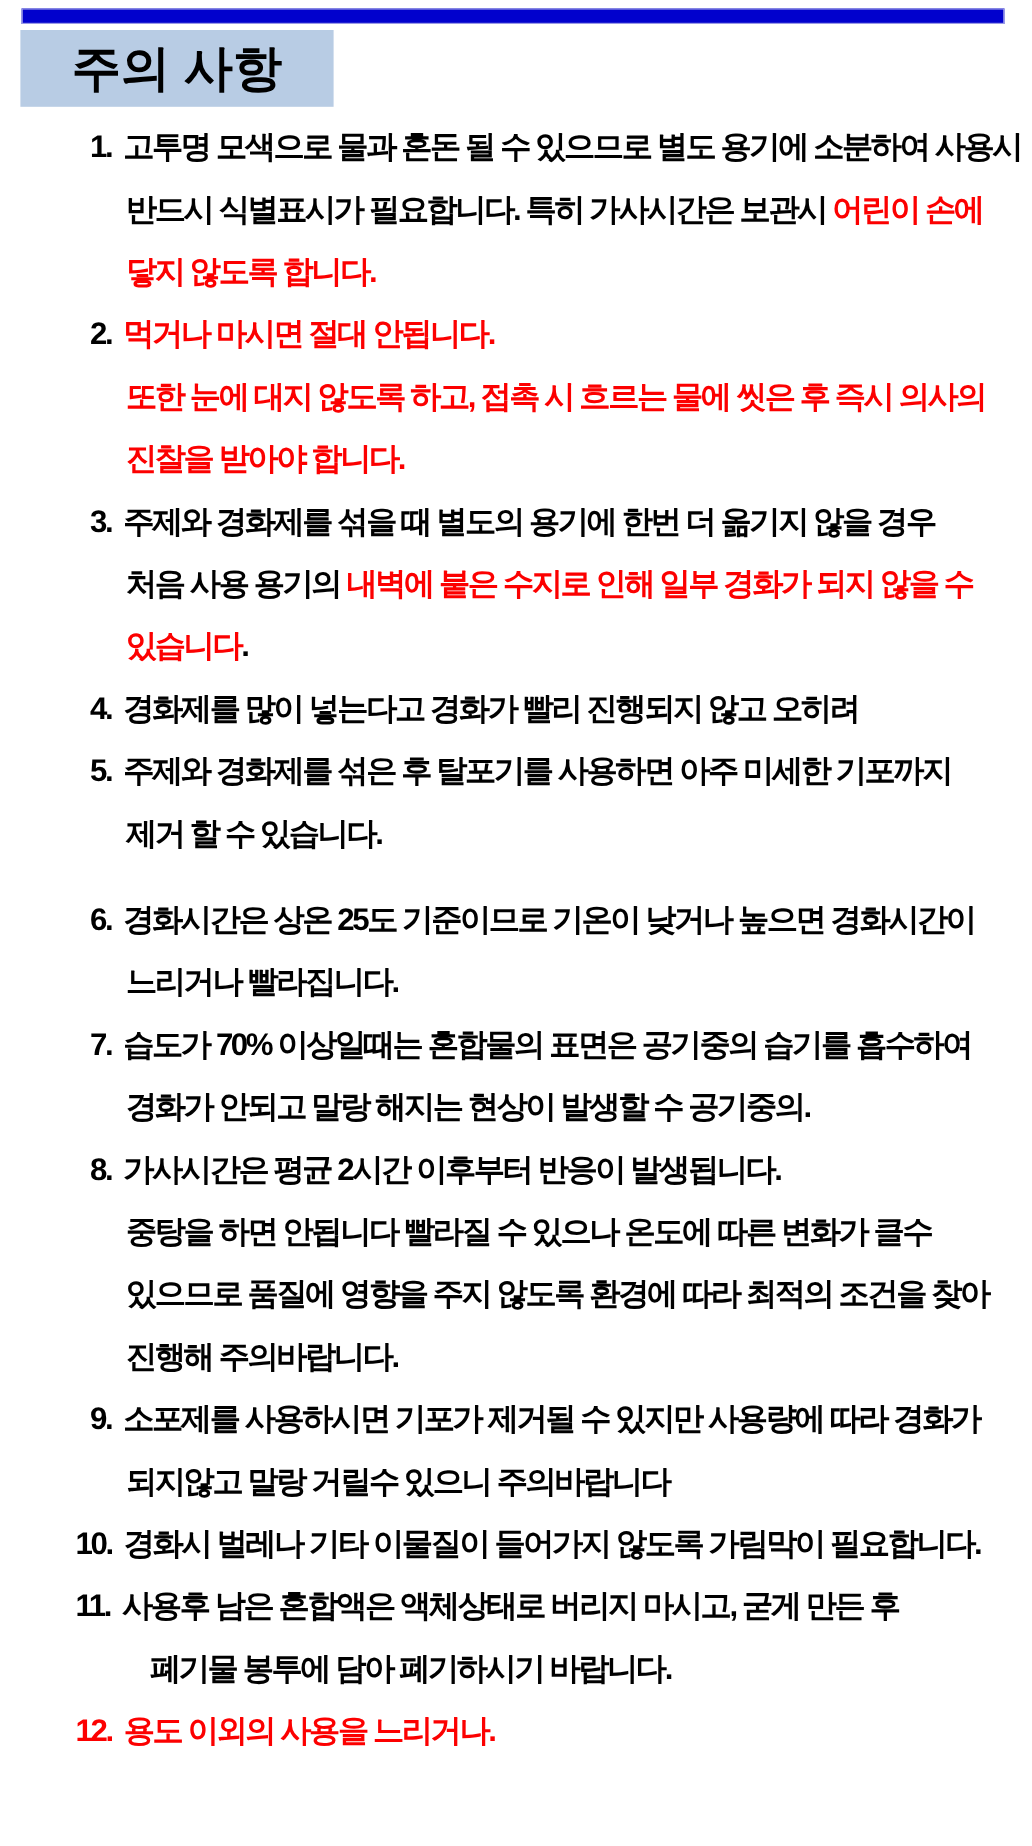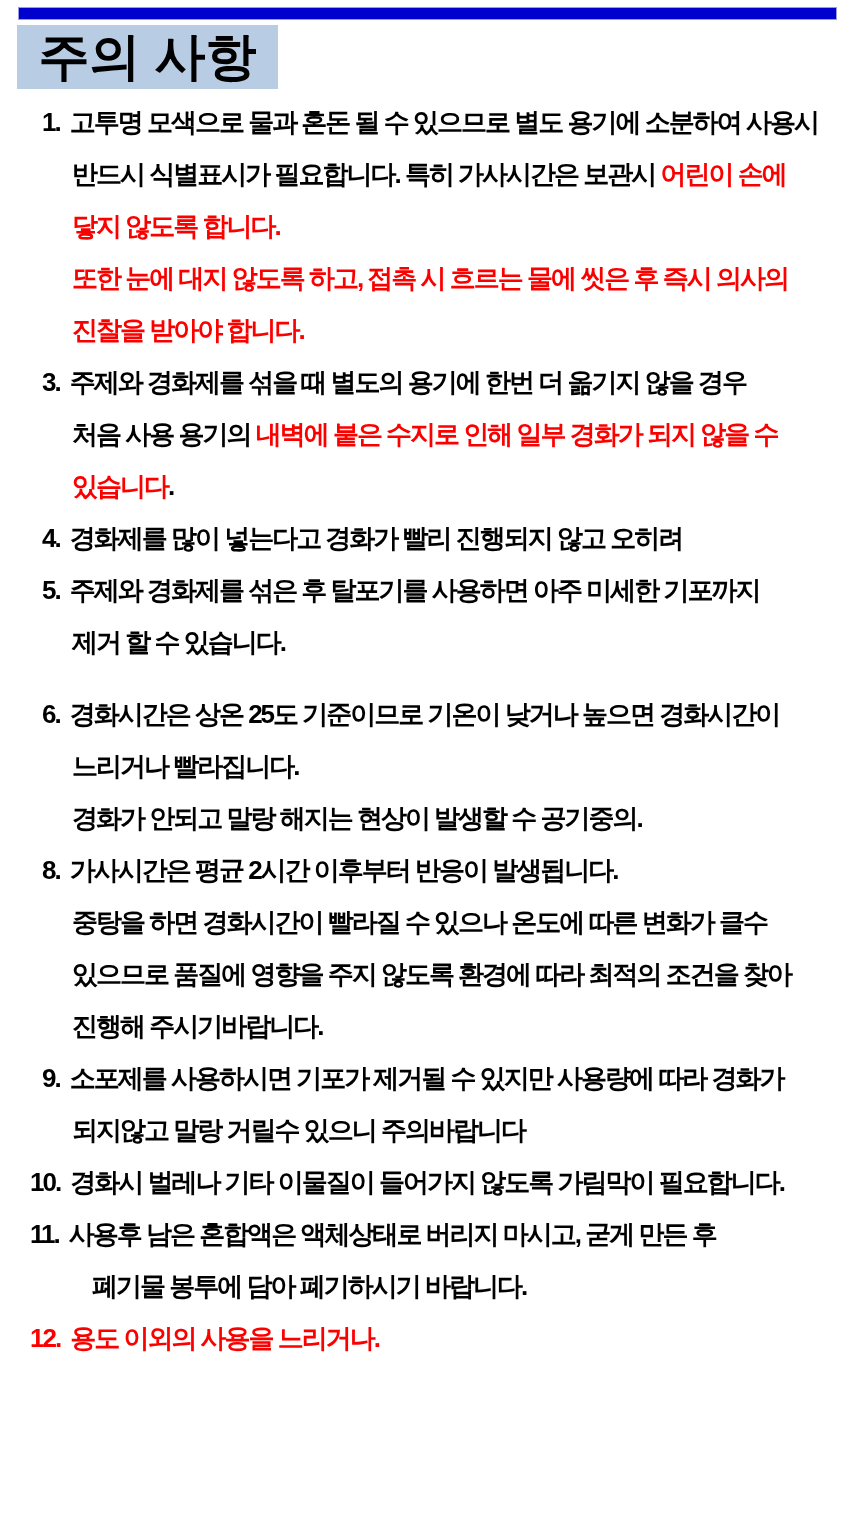--- a/index.html
+++ b/index.html
@@ -17,36 +17,36 @@
     background:var(--accent-bar,#0101cd);
     border:1px solid #9a9ae6;
   }
   .title-box {
     position:absolute; left:17px; top:25px;
     width:261px; height:64px;
     background:var(--title-bg,#b8cce4);
     display:flex; align-items:center; justify-content:center;
   }
   .title-box .title-text {
-    font-size:51px;
+    font-size:41px;
     color:var(--text-black,#000);
     letter-spacing:0;
     white-space:nowrap;
   }
   .content {
     position:absolute; left:0; top:96px; width:860px;
   }
   .line {
     font-size:26px;
     line-height:52px;
     letter-spacing:-2px;
     color:var(--text-black,#000);
     white-space:nowrap;
   }
-  .item .line       { padding-left:72px; }
+  .item .line       { padding-left:72px;margin-left:33px; }
   .item.two .line   { padding-left:92px; }
   .item .line.first       { padding-left:42px; }
   .item.two .line.first   { padding-left:30px; }
   .num { margin-right:10px; }
   .seg-red { color:var(--warning-red,#fc0000); }
   .seg-black { color:var(--text-black,#000); }
   .gap-before { margin-top:20px; }
 </style>
 </head>
 <body>
@@ -57,47 +57,49 @@
   <span class="title-text">주의 사항</span>
 </div>
 
 <div class="content">
     <div class="item">
       <div class="line first"><span class="num seg-black">1.</span><span class="seg-black">고투명 모색으로 물과 혼돈 될 수 있으므로 별도 용기에 소분하여 사용시</span></div>
       <div class="line"><span class="seg-black">반드시 식별표시가 필요합니다. 특히 가사시간은 보관시 </span><span class="seg-red">어린이 손에</span></div>
       <div class="line"><span class="seg-red">닿지 않도록 합니다.</span></div>
     </div>
     <div class="item">
+      <div class="line first"><span class="num seg-black">2.</span><span class="seg-red">먹거나 마시면 절대 안됩니다.</span></div>
       <div class="line"><span class="seg-red">또한 눈에 대지 않도록 하고, 접촉 시 흐르는 물에 씻은 후 즉시 의사의</span></div>
       <div class="line"><span class="seg-red">진찰을 받아야 합니다.</span></div>
     </div>
     <div class="item">
       <div class="line first"><span class="num seg-black">3.</span><span class="seg-black">주제와 경화제를 섞을 때 별도의 용기에 한번 더 옮기지 않을 경우</span></div>
       <div class="line"><span class="seg-black">처음 사용 용기의 </span><span class="seg-red">내벽에 붙은 수지로 인해 일부 경화가 되지 않을 수</span></div>
       <div class="line"><span class="seg-red">있습니다</span><span class="seg-black">.</span></div>
     </div>
     <div class="item">
       <div class="line first"><span class="num seg-black">4.</span><span class="seg-black">경화제를 많이 넣는다고 경화가 빨리 진행되지 않고 오히려</span></div>
     </div>
     <div class="item">
       <div class="line first"><span class="num seg-black">5.</span><span class="seg-black">주제와 경화제를 섞은 후 탈포기를 사용하면 아주 미세한 기포까지</span></div>
       <div class="line"><span class="seg-black">제거 할 수 있습니다.</span></div>
     </div>
     <div class="item gap-before">
       <div class="line first"><span class="num seg-black">6.</span><span class="seg-black">경화시간은 상온 25도 기준이므로 기온이 낮거나 높으면 경화시간이</span></div>
       <div class="line"><span class="seg-black">느리거나 빨라집니다.</span></div>
     </div>
     <div class="item">
+      <div class="line first"><span class="num seg-black">7.</span><span class="seg-black">습도가 70% 이상일때는 혼합물의 표면은 공기중의 습기를 흡수하여</span></div>
       <div class="line"><span class="seg-black">경화가 안되고 말랑 해지는 현상이 발생할 수 공기중의.</span></div>
     </div>
     <div class="item">
       <div class="line first"><span class="num seg-black">8.</span><span class="seg-black">가사시간은 평균 2시간 이후부터 반응이 발생됩니다.</span></div>
-      <div class="line"><span class="seg-black">중탕을 하면 경화시간이 빨라질 수 있으나 온도에 따른 변화가 클수</span></div>
+      <div class="line"><span class="seg-black">중탕을 하면 안됩니다 빨라질 수 있으나 온도에 따른 변화가 클수</span></div>
       <div class="line"><span class="seg-black">있으므로 품질에 영향을 주지 않도록 환경에 따라 최적의 조건을 찾아</span></div>
-      <div class="line"><span class="seg-black">진행해 주시기바랍니다.</span></div>
+      <div class="line"><span class="seg-black">진행해 주의바랍니다.</span></div>
     </div>
     <div class="item">
       <div class="line first"><span class="num seg-black">9.</span><span class="seg-black">소포제를 사용하시면 기포가 제거될 수 있지만 사용량에 따라 경화가</span></div>
       <div class="line"><span class="seg-black">되지않고 말랑 거릴수 있으니 주의바랍니다</span></div>
     </div>
     <div class="item two">
       <div class="line first"><span class="num seg-black">10.</span><span class="seg-black">경화시 벌레나 기타 이물질이 들어가지 않도록 가림막이 필요합니다.</span></div>
     </div>
     <div class="item two">
       <div class="line first"><span class="num seg-black">11.</span><span class="seg-black">사용후 남은 혼합액은 액체상태로 버리지 마시고, 굳게 만든 후</span></div>

